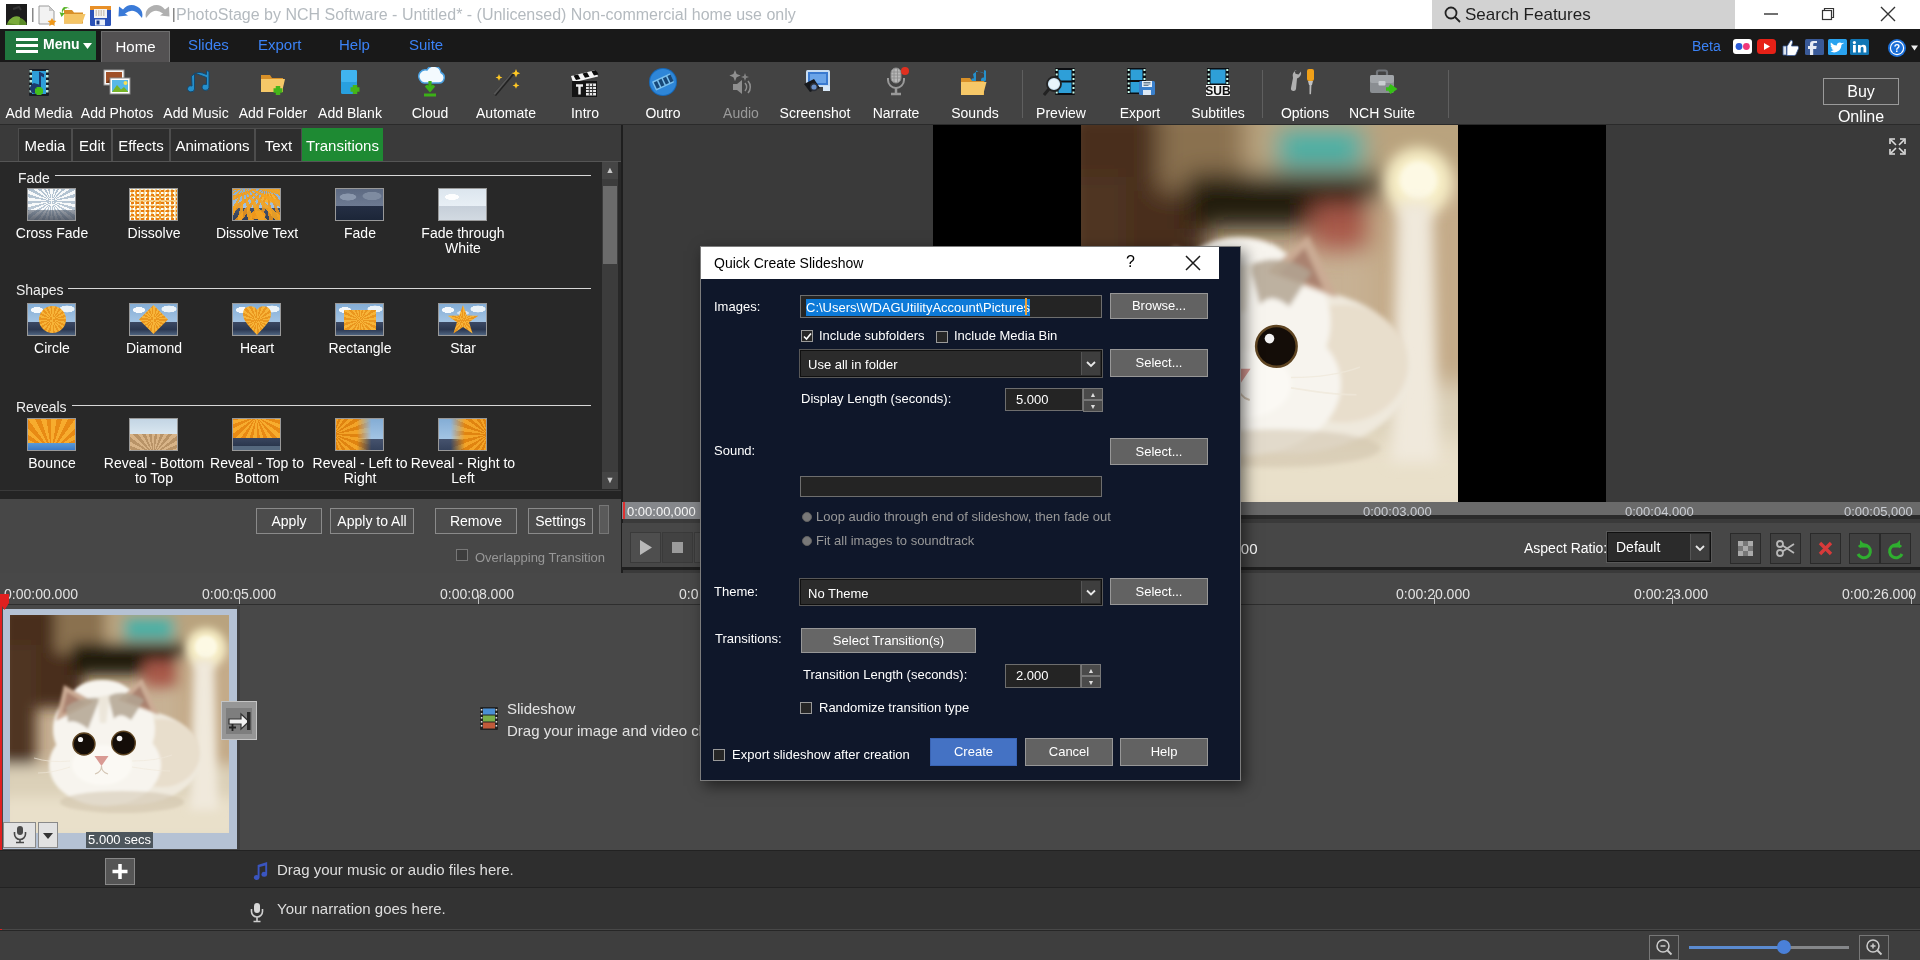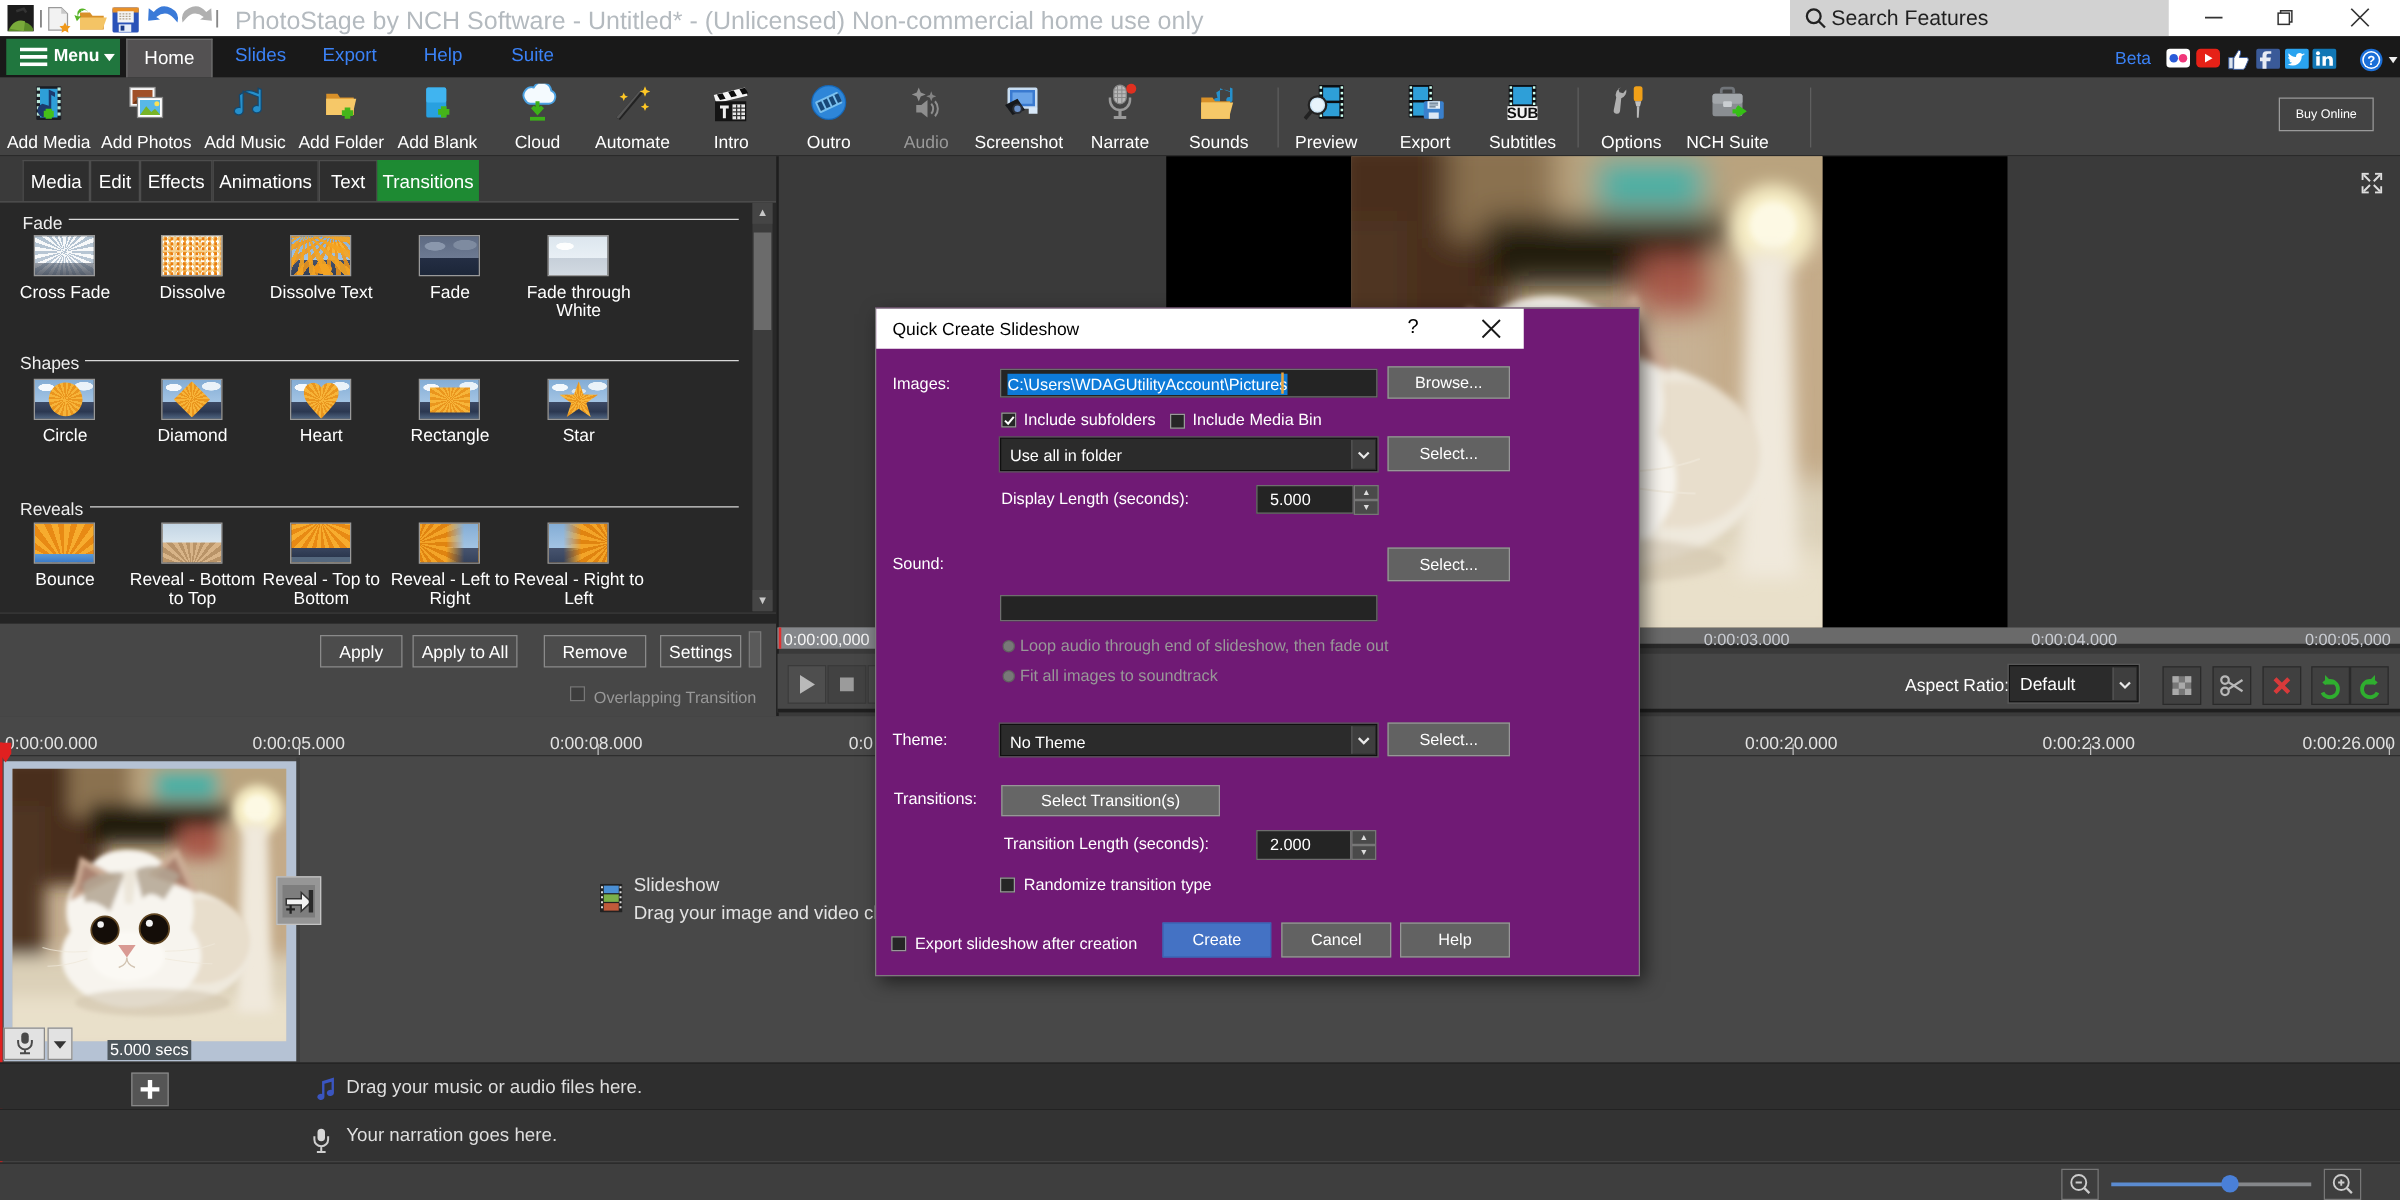--- a/index.html
+++ b/index.html
@@ -1,34 +1,34 @@
 <!DOCTYPE html>
 <html><head><meta charset="utf-8">
 <style>
 *{margin:0;padding:0;box-sizing:border-box}
 html,body{width:1920px;height:960px;overflow:hidden}
 body{font-family:"Liberation Sans",sans-serif;background:#3a3a3a;position:relative}
 .abs{position:absolute}
 
 
 #titlebar{position:absolute;left:0;top:0;width:1920px;height:29px;background:#fff}
-#titletext{position:absolute;left:188px;top:6px;font-size:20px;color:#b4babf}
+#titletext{position:absolute;left:176px;top:6px;font-size:16px;color:#b4babf}
 #searchbox{position:absolute;left:1432px;top:0;width:303px;height:29px;background:#d2d2d2;color:#1f1f1f;font-size:17px;line-height:29px}
 
 #menubar{position:absolute;left:0;top:29px;width:1920px;height:33px;background:#191919}
 #menubtn{position:absolute;left:5px;top:2px;width:91px;height:29px;background:#20763e;color:#fff;font-size:15px;font-weight:bold}
 .tabtxt{position:absolute;top:7px;color:#3b82f6;font-size:15px}
 #hometab{position:absolute;left:101px;top:2px;width:69px;height:31px;background:#535152;border:1px solid #6e6e6e;border-bottom:none;color:#fff;font-size:15px;text-align:center;line-height:29px}
 
 #toolbar{position:absolute;left:0;top:62px;width:1920px;height:63px;background:#434343;border-bottom:1px solid #2a2a2a}
 .titem{position:absolute;top:3px;text-align:center;color:#fff;font-size:14px}
 .titem .lbl{position:absolute;left:0;right:0;top:40px}
 .titem svg{display:block;margin:0 auto}
 .tsep{position:absolute;top:8px;width:1px;height:48px;background:#5f5f5f}
-#buyonline{position:absolute;left:1823px;top:16px;width:76px;height:27px;border:1px solid #9a9a9a;color:#fff;font-size:10px;text-align:center;line-height:25px}
+#buyonline{position:absolute;left:1823px;top:16px;width:76px;height:27px;border:1px solid #9a9a9a;color:#fff;font-size:16px;text-align:center;line-height:25px}
 
 #lpanel{position:absolute;left:0;top:125px;width:621px;height:448px;background:#3a3a3a}
 .ltab{position:absolute;top:3px;height:35px;background:#2e2e2e;border:1px solid #4d4d4d;border-bottom:none;color:#fff;font-size:15px;text-align:center}
 #transtab{background:#1e8a33;border-color:#1e8a33}
 #lcontent{position:absolute;left:0;top:36px;width:621px;height:329px;background:#282828;border-top:1px solid #555}
 .sechead{position:absolute;color:#eee;font-size:14px}
 .secline{position:absolute;height:1px;background:#d8d8d8}
 .thumb{position:absolute;width:49px;height:33px;border:1px solid #999;overflow:hidden}
 .tlabel{position:absolute;width:110px;text-align:center;color:#fff;font-size:14px;line-height:15px}
 
@@ -47,21 +47,21 @@
 .pbtn{position:absolute;top:9px;width:31px;height:31px;background:#4e4e4e;border:1px solid #3a3a3a}
 
 #timeline{position:absolute;left:0;top:573px;width:1920px;height:357px;background:#484848}
 .rlab{position:absolute;top:13px;font-size:14px;color:#e2e2e2}
 .rtick{position:absolute;top:22px;width:1px;height:9px;background:#c0c0c0}
 #vtrack{position:absolute;left:0;top:31px;width:1920px;height:245px;background:#484848;border-top:1px solid #2e2e2e}
 #mtrack{position:absolute;left:0;top:277px;width:1920px;height:37px;background:#2e2e2e;border-top:1px solid #222}
 #ntrack{position:absolute;left:0;top:314px;width:1920px;height:42px;background:#333;border-top:1px solid #222}
 #bottombar{position:absolute;left:0;top:930px;width:1920px;height:30px;background:#3e3e3e;border-top:1px solid #262626}
 
-#dialog{position:absolute;left:700px;top:246px;width:612px;height:535px;background:#701a75;border:1px solid #7c7c7c;box-shadow:4px 5px 14px rgba(0,0,0,.55)}
+#dialog{position:absolute;left:700px;top:246px;width:541px;height:535px;background:#0f172a;border:1px solid #7c7c7c;box-shadow:4px 5px 14px rgba(0,0,0,.55)}
 #dlgtitle{position:absolute;left:0;top:0;width:518px;height:32px;background:#fff;color:#000;font-size:14px}
 .dlab{position:absolute;color:#fff;font-size:13px;white-space:nowrap}
 .dinput{position:absolute;background:#242424;border:1px solid #6e6e6e}
 .dbtn{position:absolute;background:#626262;border:1px solid #979797;color:#fff;font-size:13px;text-align:center}
 .ddrop{position:absolute;background:#2b2b2b;border:1px solid #101010;outline:1px solid #585858;color:#fff;font-size:13px}
 .darrow{position:absolute;right:1px;top:1px;bottom:1px;width:19px;background:#3e3e3e;border-left:1px solid #555;color:#e8e8e8}
 .dcheck{position:absolute;width:12px;height:12px;background:#262626;border:1px solid #999}
 .dradio{position:absolute;width:10px;height:10px;background:#787878;border:1px solid #616161;border-radius:50%}
 .glab{position:absolute;color:#989898;font-size:13px;white-space:nowrap}
 .spinbox{position:absolute;background:#242424;border:1px solid #6e6e6e;color:#fff;font-size:13px}

